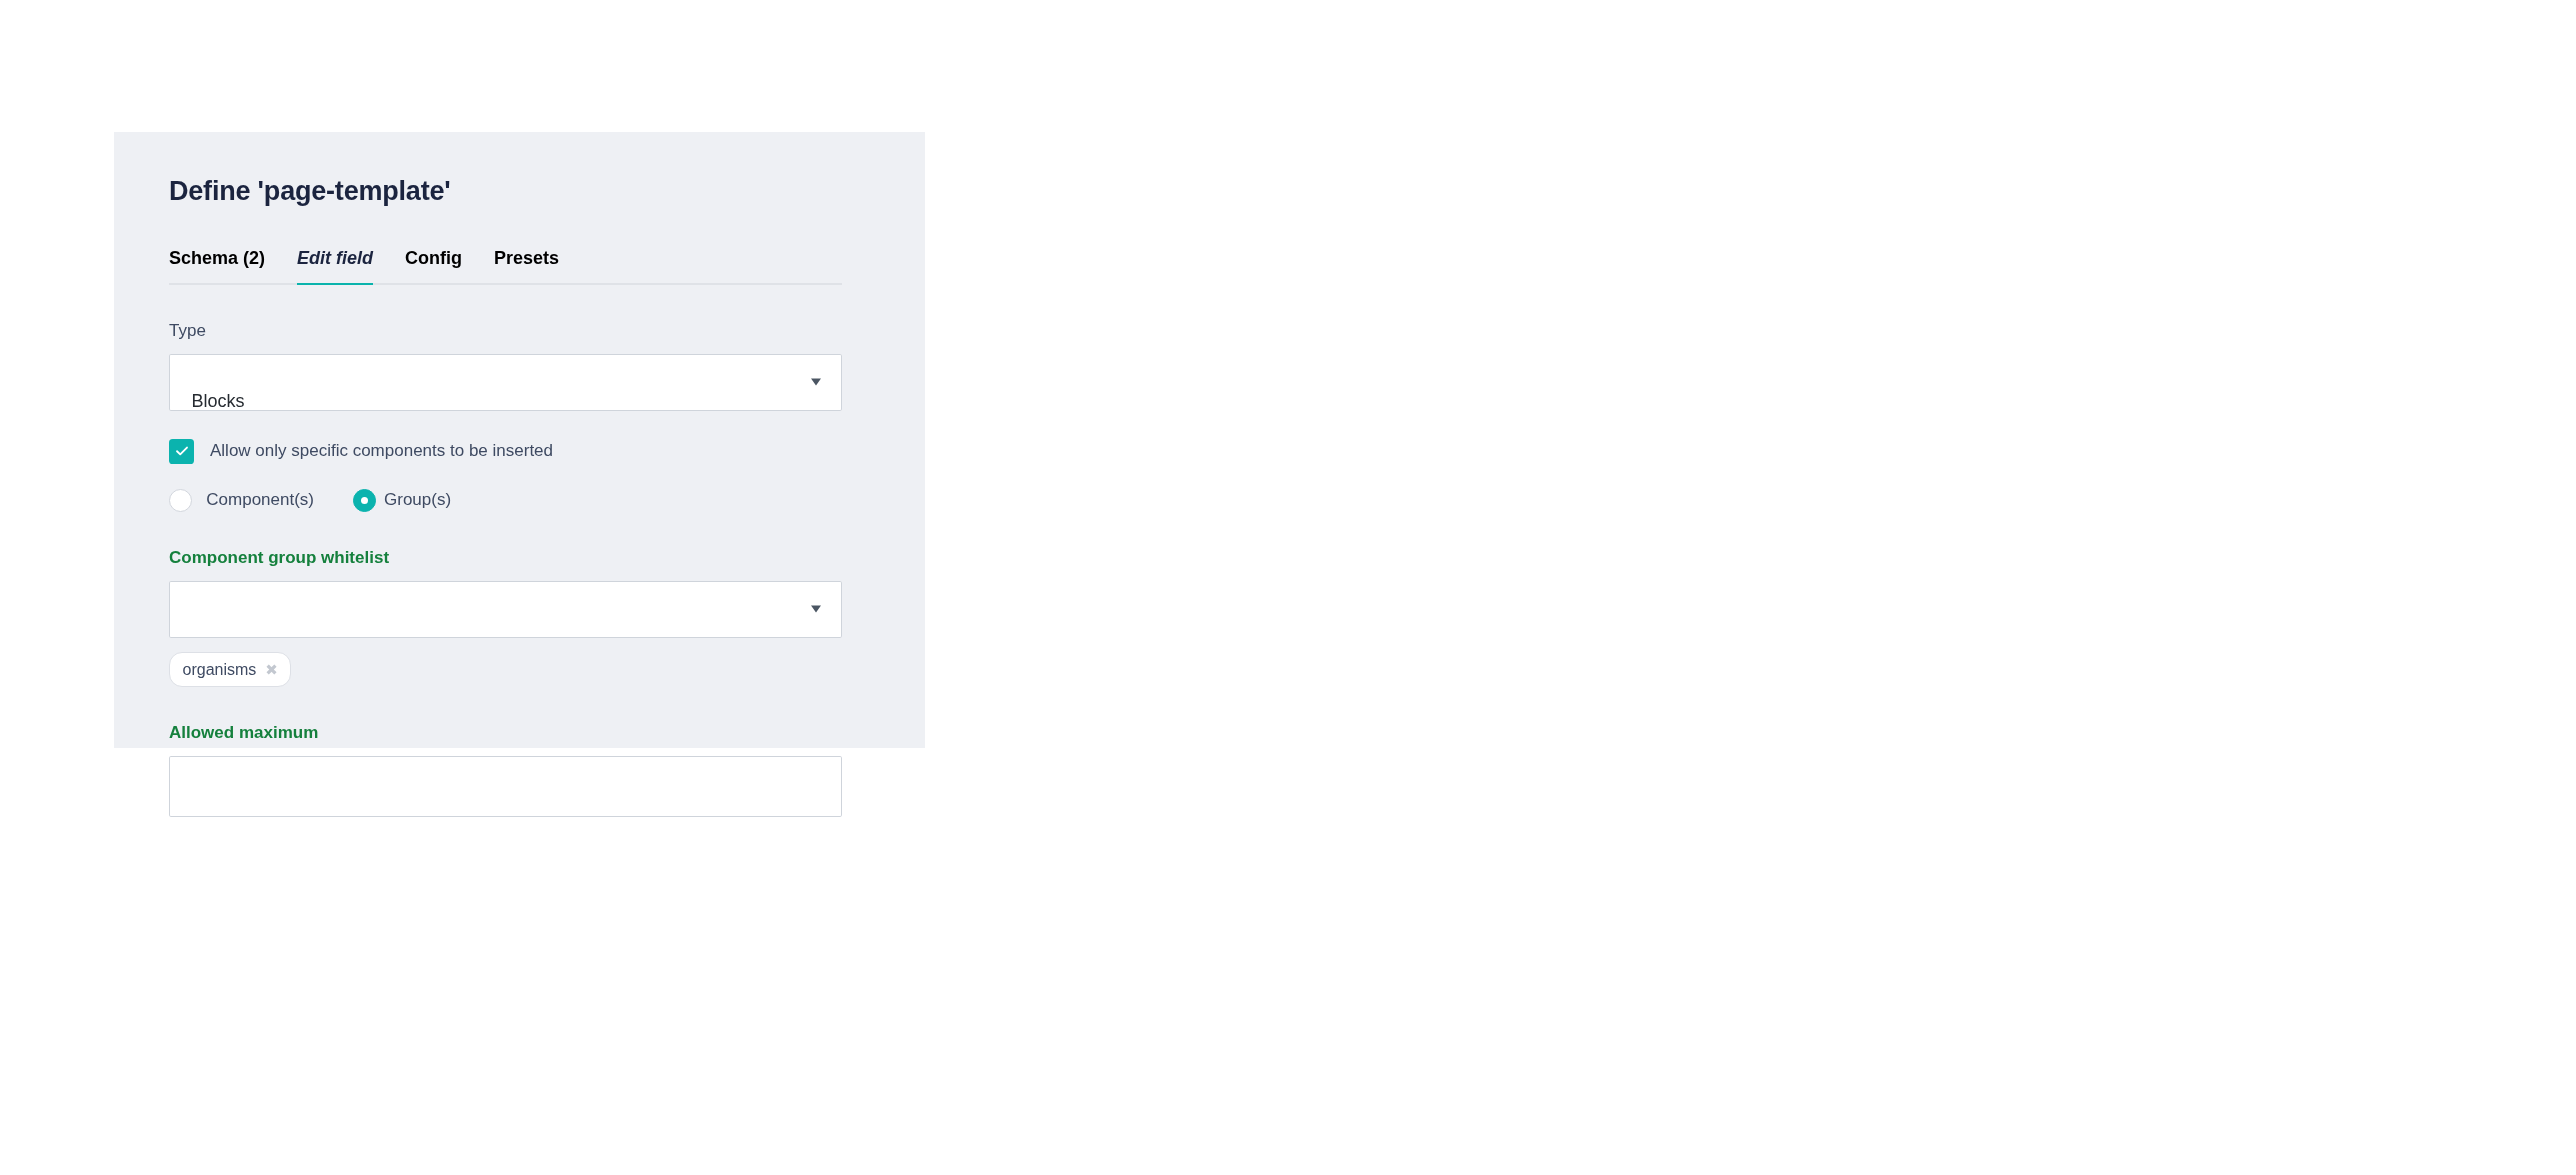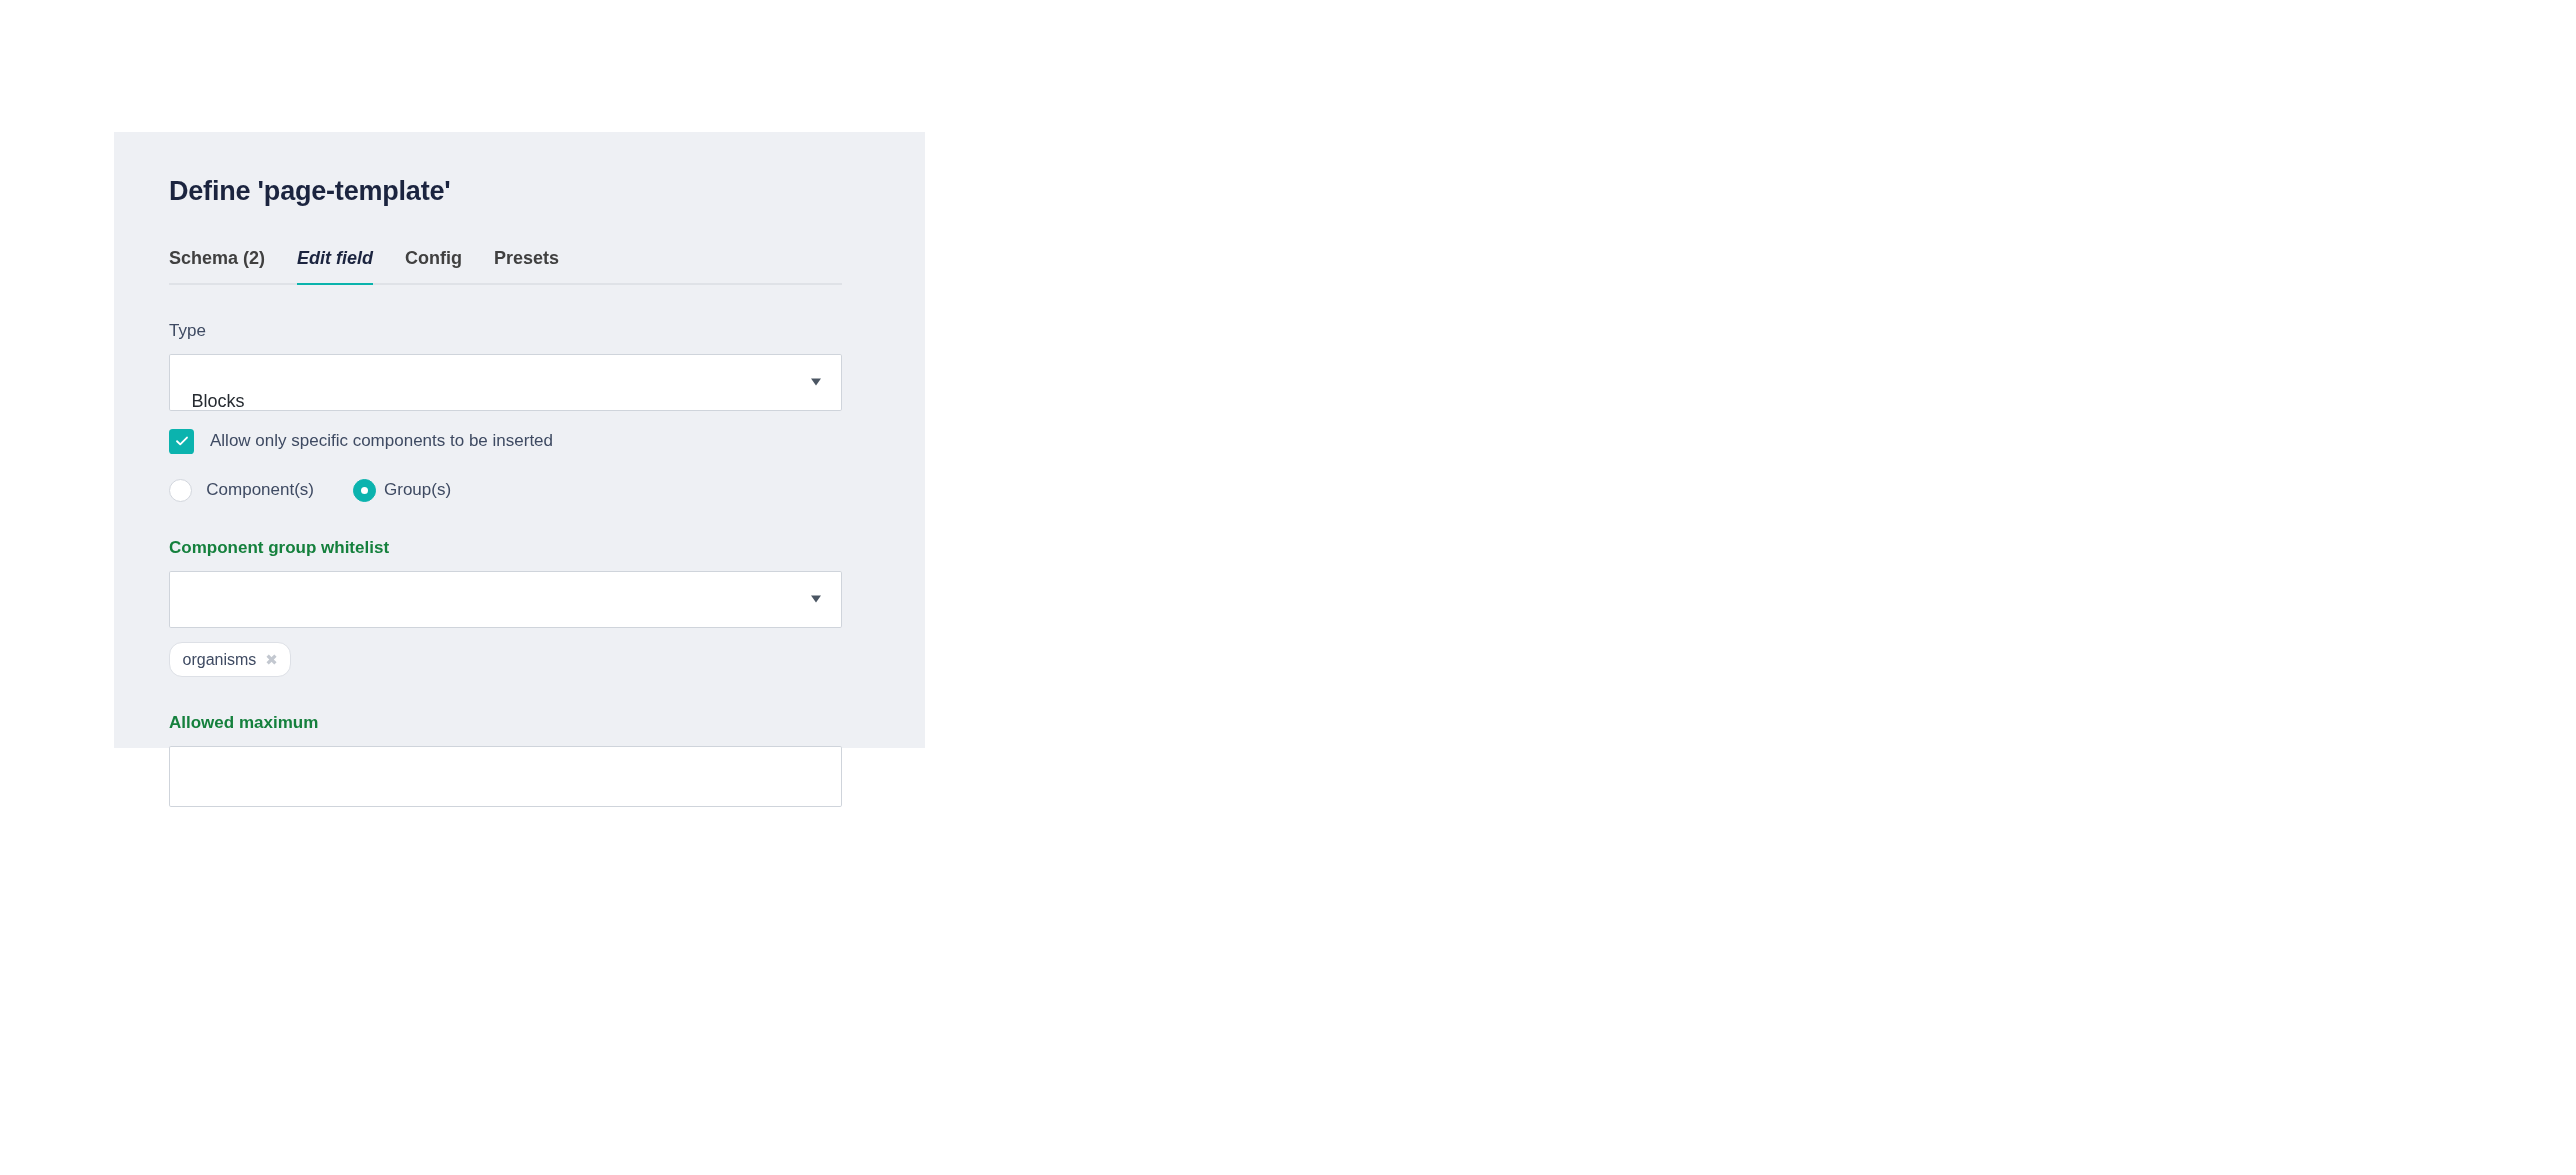--- a/index.html
+++ b/index.html
@@ -48,21 +48,21 @@
     display: flex;
     align-items: flex-end;
     gap: 0;
     position: relative;
     border-bottom: 2.7px solid #dfe2e7;
     width: 673px;
   }
   .tab {
     font-size: 18px;
     font-weight: bold;
-    color: #404040;
+    color: #000000;
     padding: 0 0 14.3px 0;
     margin-right: 32px;
     cursor: pointer;
     white-space: nowrap;
     line-height: 1.1;
     border-bottom: 2.7px solid transparent;
     margin-bottom: -2.7px;
     background: none;
     border-left: none;
     border-right: none;
@@ -130,21 +130,21 @@
     font-size: 18px;
     color: #262b31;
     padding: 0 19.7px;
     font-family: inherit;
     outline: none;
     display: block;
   }
 
   
   #checkbox-row {
-    margin-top: 18px;
+    margin-top: 28px;
     display: flex;
     align-items: center;
     gap: 16px;
     cursor: pointer;
     width: fit-content;
   }
   .checkbox-box {
     width: 25px;
     height: 25px;
     background: #0bb3ae;

